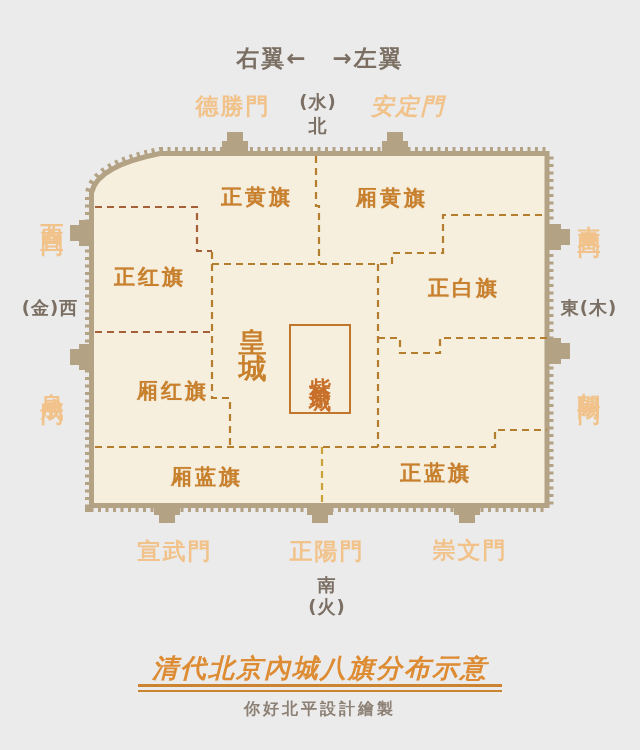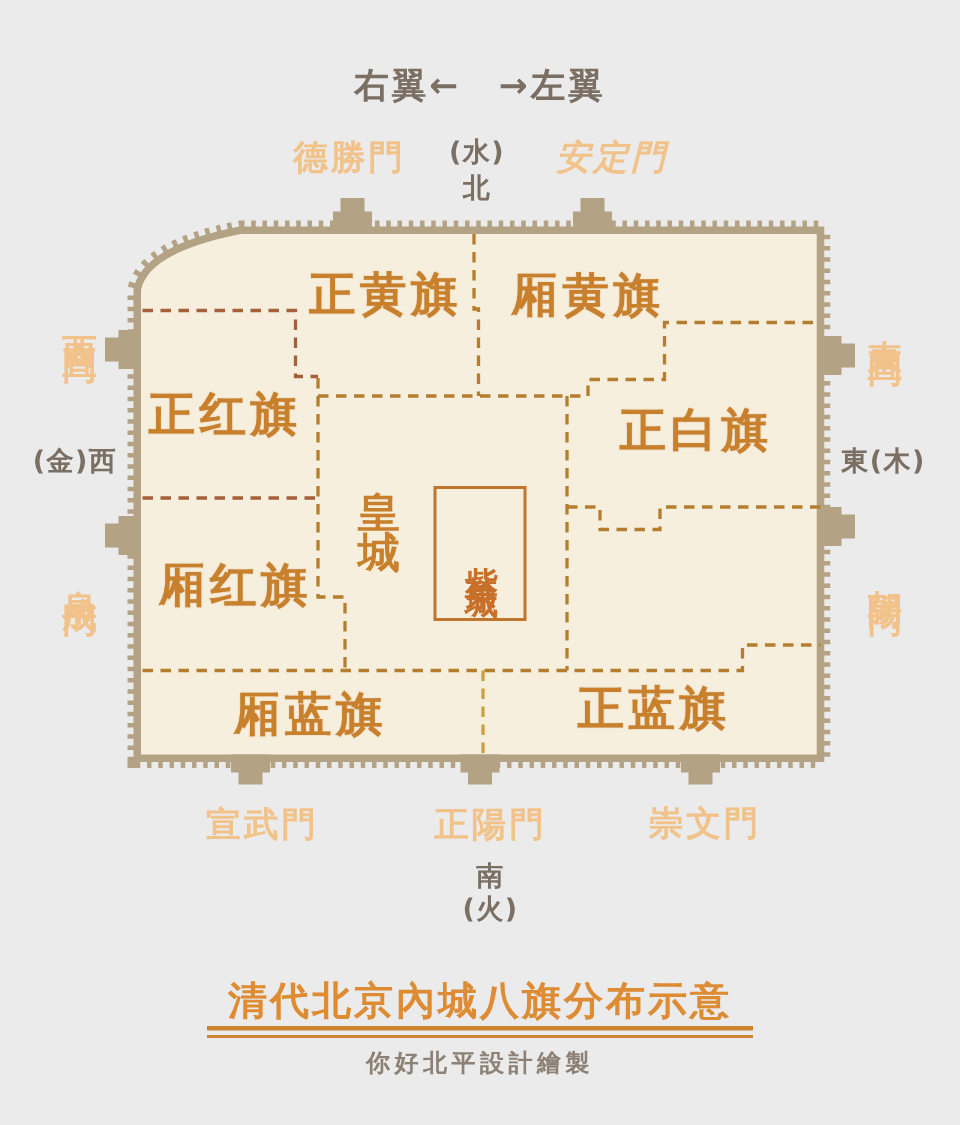--- a/index.html
+++ b/index.html
@@ -7,21 +7,21 @@
     width:640px;height:750px;
     background:#ebebec;
     font-family:"DejaVu Sans","Liberation Sans",sans-serif;
     position:relative;
     overflow:hidden;
   }
   .stage{position:absolute;left:0;top:0;width:640px;height:750px;padding-left:22px;}
   svg.mapart{position:absolute;left:0;top:0;}
   .lbl{position:absolute;transform:translate(-50%,-50%);white-space:nowrap;line-height:1;}
   .wings{font-size:23px;font-weight:bold;color:#7b6f63;letter-spacing:2px;}
-  .banner{font-size:31px;font-weight:bold;color:#c8802c;letter-spacing:3px;
+  .banner{font-size:21px;font-weight:bold;color:#c8802c;letter-spacing:3px;
           text-shadow:0 0 1px rgba(160,90,20,.35);}
   .gate{font-size:23px;font-weight:bold;color:#f1c38b;letter-spacing:2px;}
   .vert{writing-mode:vertical-rl;text-orientation:upright;}
   .gate.vert{letter-spacing:5px;}
   .compass{font-size:18px;font-weight:bold;color:#7b6f63;letter-spacing:1px;}
   .imperial{font-size:28px;font-weight:bold;color:#c8802c;
             writing-mode:vertical-rl;text-orientation:upright;letter-spacing:26px;}
   .forbidden-box{
     position:absolute;left:289px;top:324px;width:62px;height:90px;
     border:2.5px solid #c0762c;box-sizing:border-box;
@@ -105,28 +105,28 @@
   <div class="lbl gate vert" style="left:52px;top:382px;">阜成門</div>
   <div class="lbl gate vert" style="left:589px;top:215px;">東直門</div>
   <div class="lbl gate vert" style="left:589px;top:382px;">朝陽門</div>
   <div class="lbl gate" style="left:175px;top:551px;">宣武門</div>
   <div class="lbl gate" style="left:327px;top:551px;">正陽門</div>
   <div class="lbl gate" style="left:470px;top:550px;">崇文門</div>
 
   <div class="lbl banner" style="left:257px;top:197px;">正黄旗</div>
   <div class="lbl banner" style="left:392px;top:198px;">厢黄旗</div>
   <div class="lbl banner" style="left:150px;top:277px;">正红旗</div>
-  <div class="lbl banner" style="left:157px;top:391px;">厢红旗</div>
+  <div class="lbl banner" style="left:173px;top:391px;">厢红旗</div>
   <div class="lbl banner" style="left:464px;top:288px;">正白旗</div>
   <div class="lbl banner" style="left:207px;top:477px;">厢蓝旗</div>
   <div class="lbl banner" style="left:436px;top:473px;">正蓝旗</div>
 
   <div class="lbl imperial" style="left:252px;top:331px;">皇城</div>
 
   <div class="forbidden-box">
     <span class="forbidden-text">紫禁城</span>
   </div>
 
-  <div class="lbl title" style="left:320px;top:668px;">清代北京內城八旗分布示意</div>
+  <div class="lbl title" style="left:320px;top:668px;font-style:italic;">清代北京內城八旗分布示意</div>
   <div class="title-rule"></div>
   <div class="lbl credit" style="left:320px;top:709px;">你好北平設計繪製</div>
 
 </div>
 
 </body></html>

